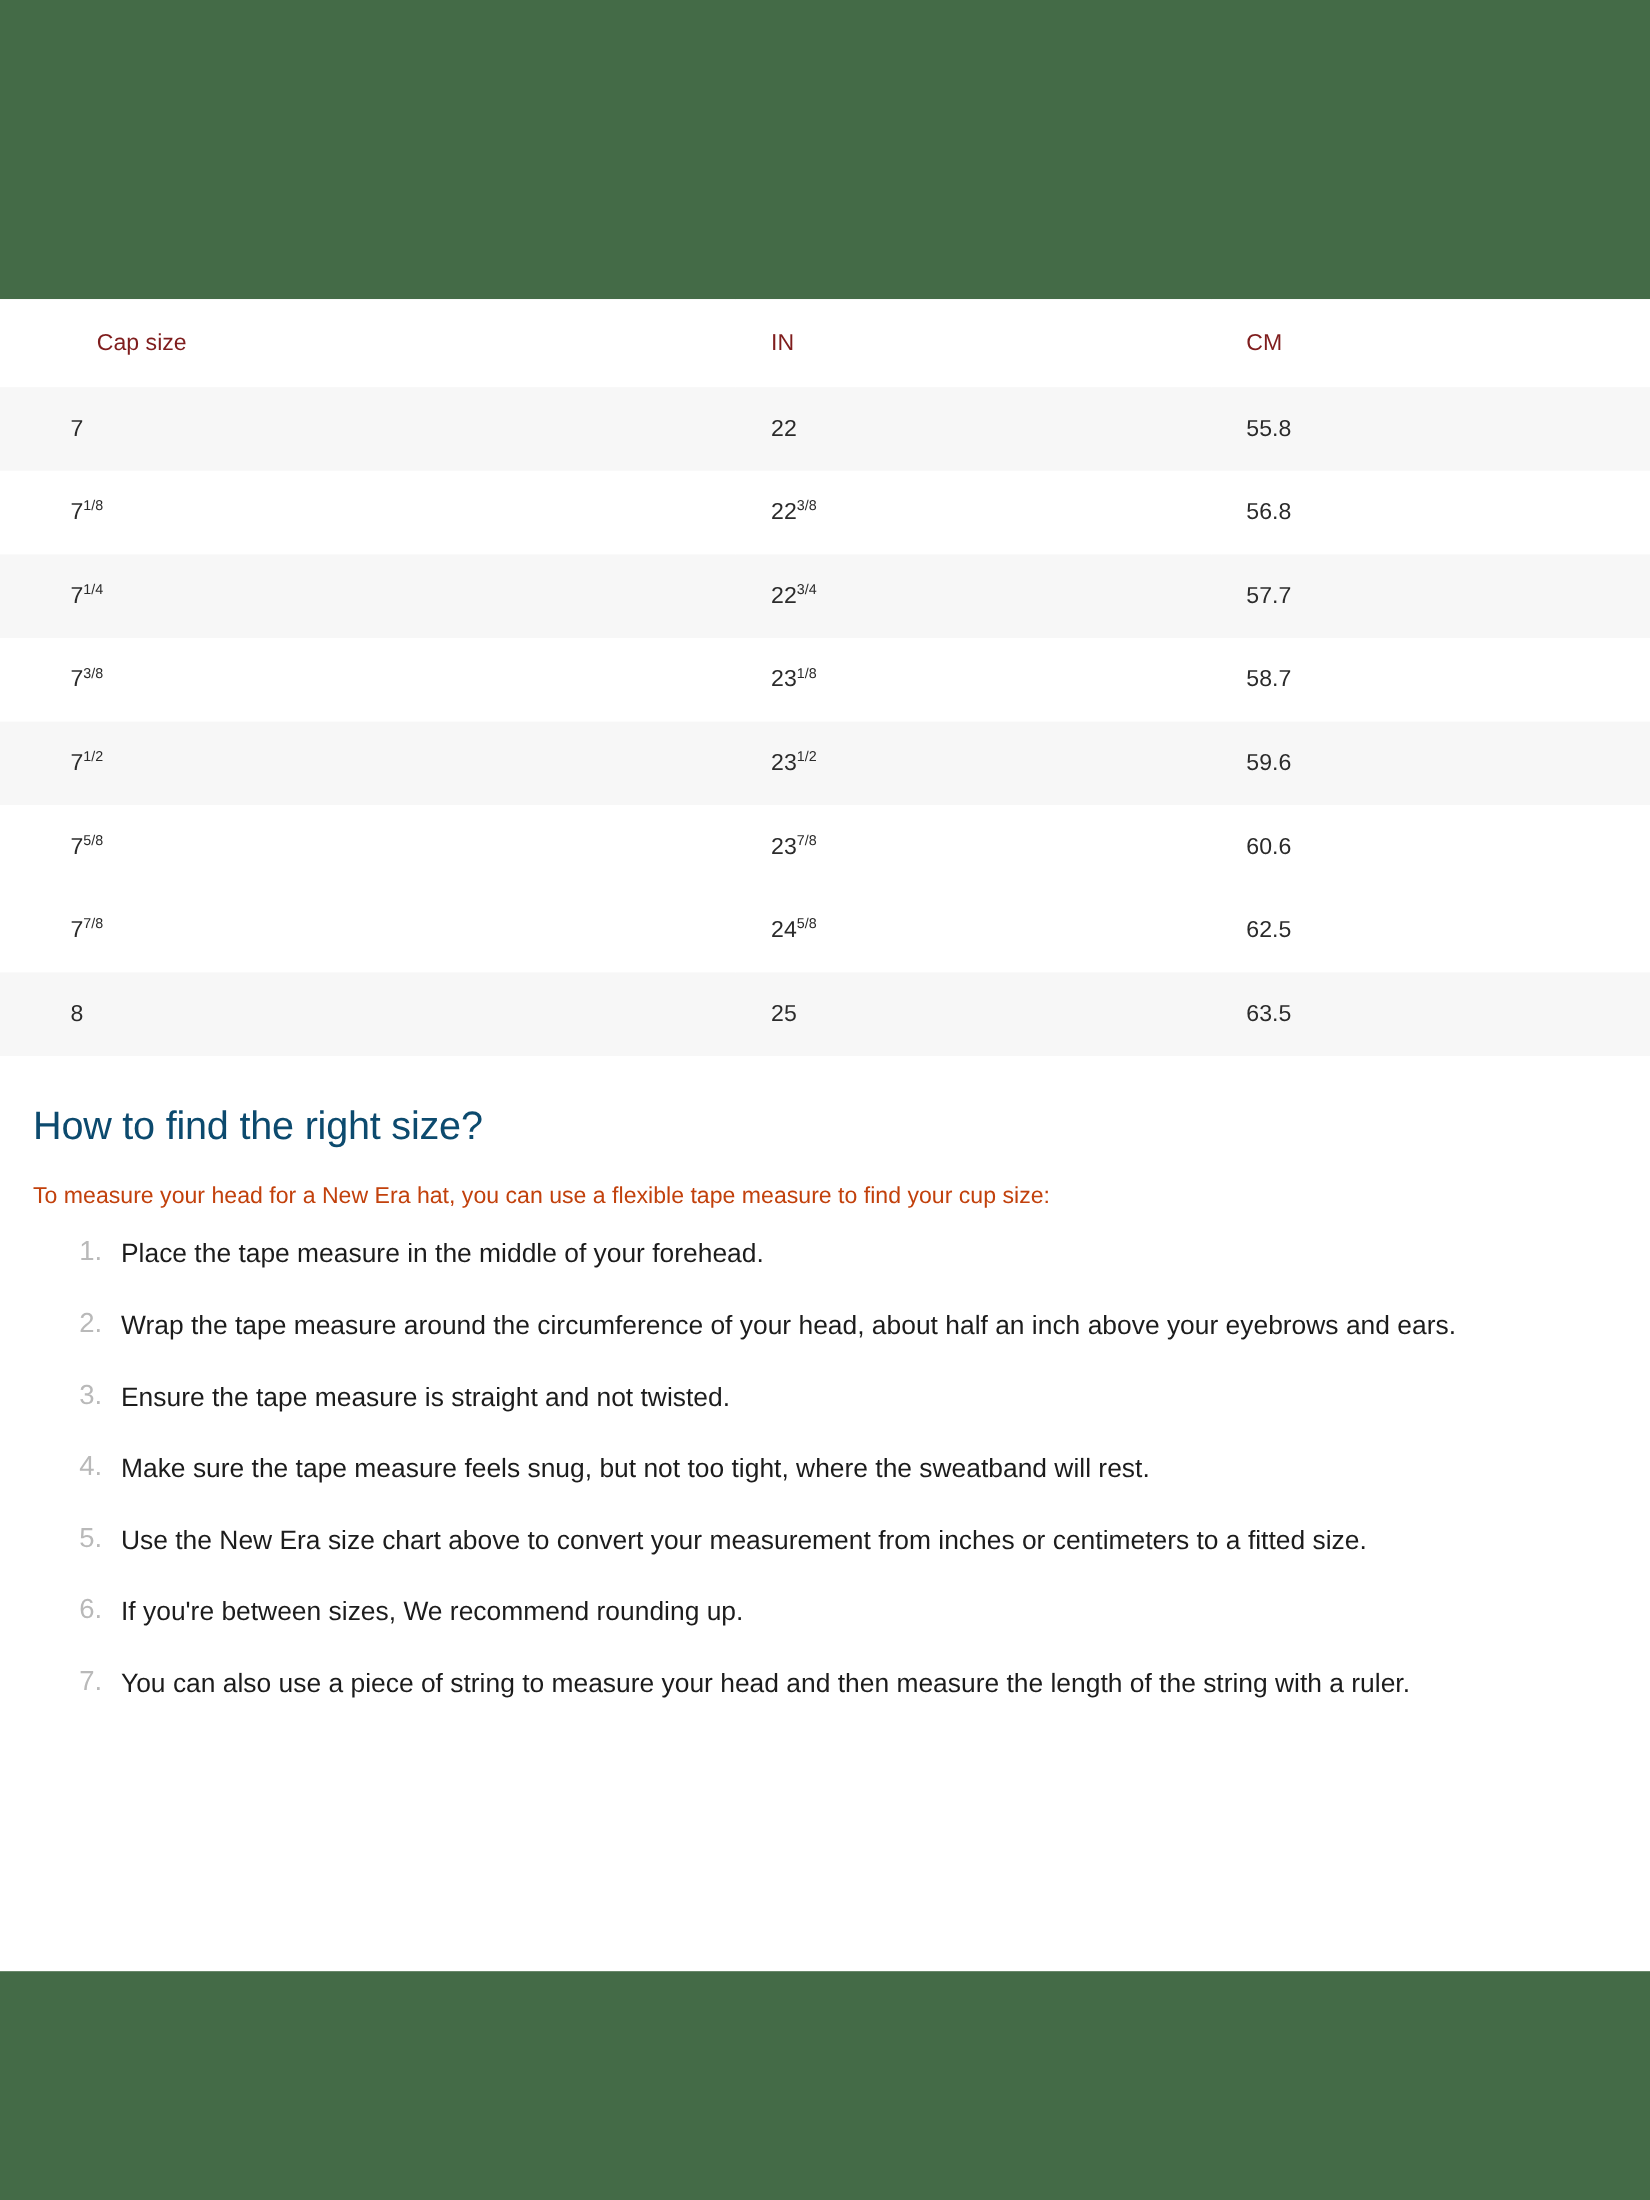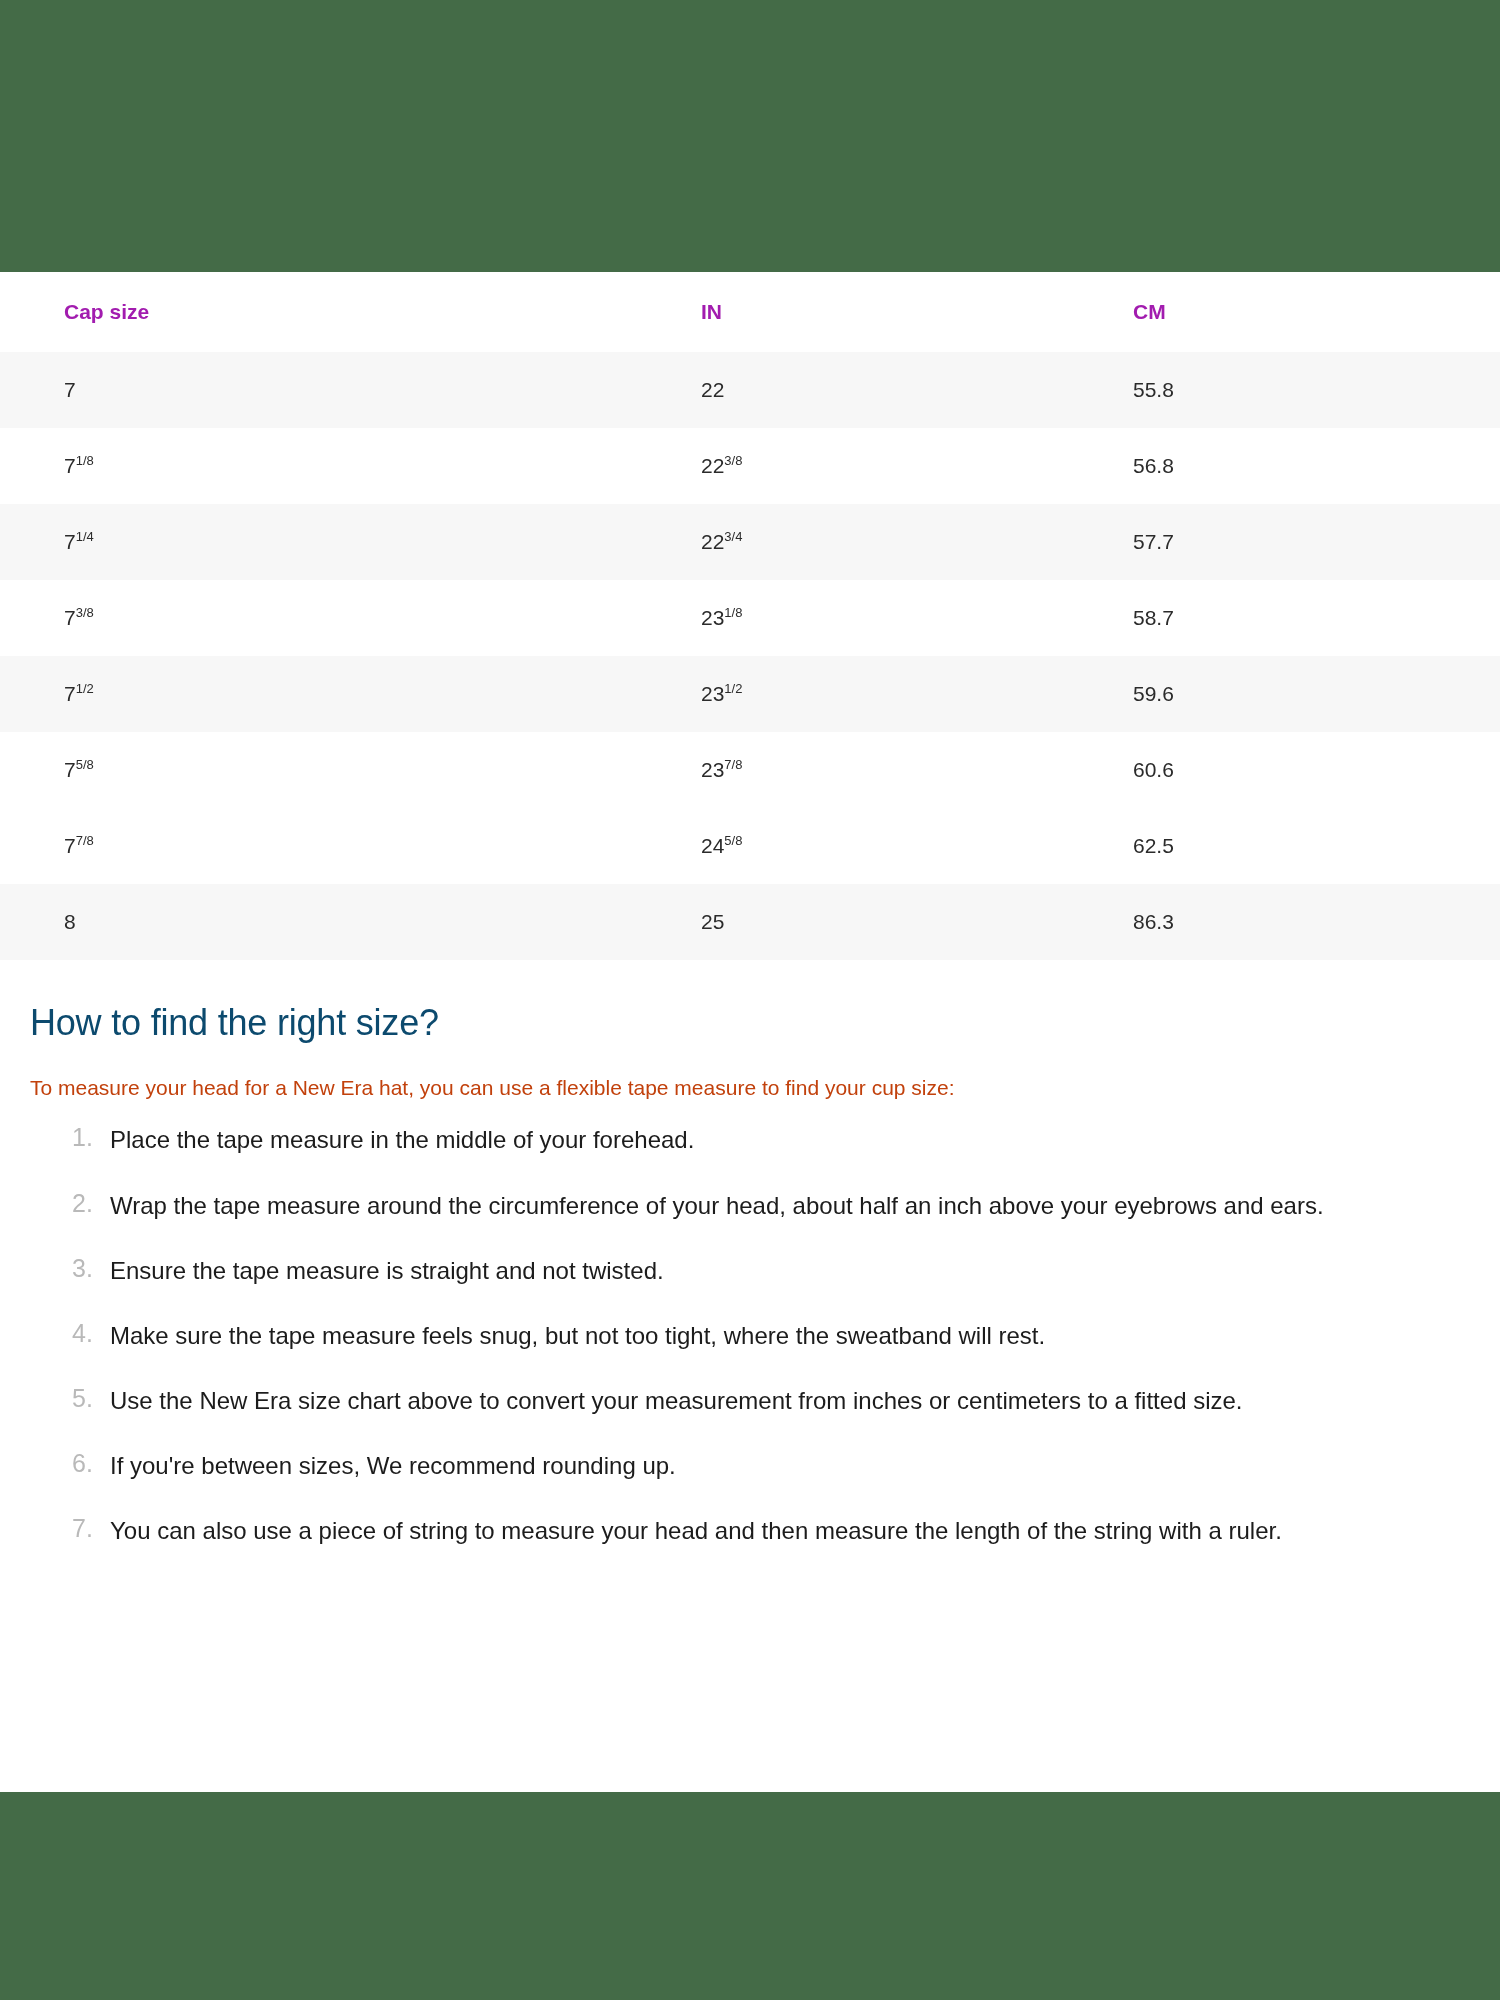--- a/index.html
+++ b/index.html
@@ -39,23 +39,23 @@
     table-layout: fixed;
     margin: 0;
   }
   .size-table col.c1 { width: 669px; }
   .size-table col.c2 { width: 432px; }
   .size-table col.c3 { width: 399px; }
 
   .size-table th {
     text-align: left;
     font-size: 21px;
-    font-weight: 700;
-    color: #a21caf;
-    padding: 28px 0 28px 64px;
+    font-weight: 400;
+    color: #7f1d1d;
+    padding: 28px 0 28px 88px;
     background: #ffffff;
     vertical-align: middle;
   }
   .size-table th.in-col,
   .size-table td.in-col { padding-left: 32px; }
   .size-table th.cm-col,
   .size-table td.cm-col { padding-left: 32px; }
 
   .size-table td {
     font-size: 21px;
@@ -169,21 +169,21 @@
             <td class="cm-col">60.6</td>
           </tr>
           <tr class="even">
             <td>7<span class="frac">7/8</span></td>
             <td class="in-col">24<span class="frac">5/8</span></td>
             <td class="cm-col">62.5</td>
           </tr>
           <tr class="odd">
             <td>8</td>
             <td class="in-col">25</td>
-            <td class="cm-col">86.3</td>
+            <td class="cm-col">63.5</td>
           </tr>
         </tbody>
     </table>
 
     <div class="content">
       <h2 class="how-title">How to find the right size?</h2>
       <p class="intro">To measure your head for a New Era hat, you can use a flexible tape measure to find your cup size:</p>
       <ol class="steps">
           <li>Place the tape measure in the middle of your forehead.</li>
           <li>Wrap the tape measure around the circumference of your head, about half an inch above your eyebrows and ears.</li>

